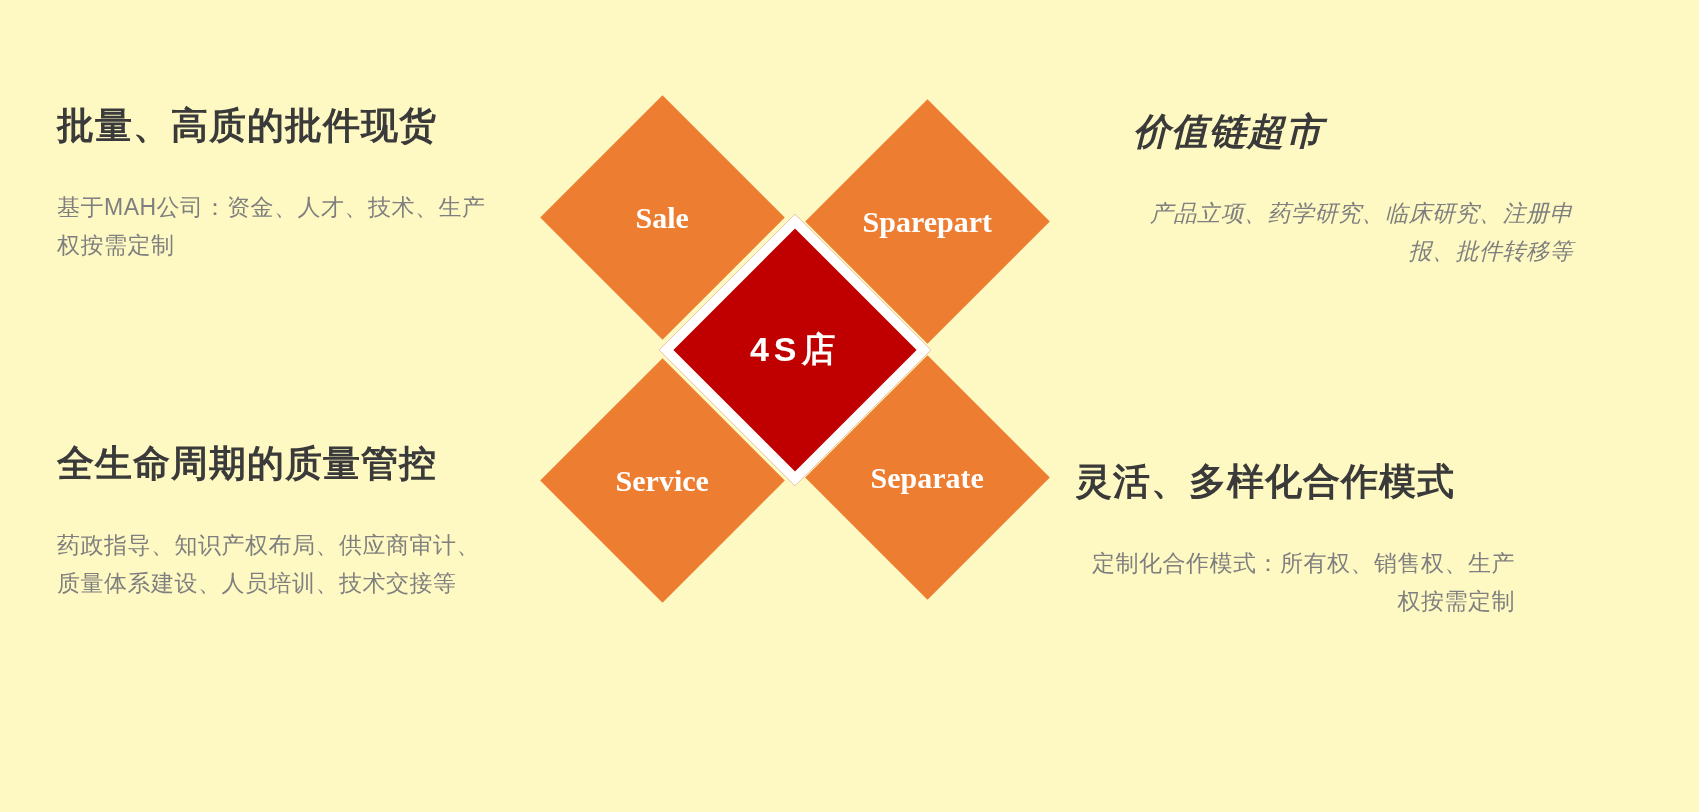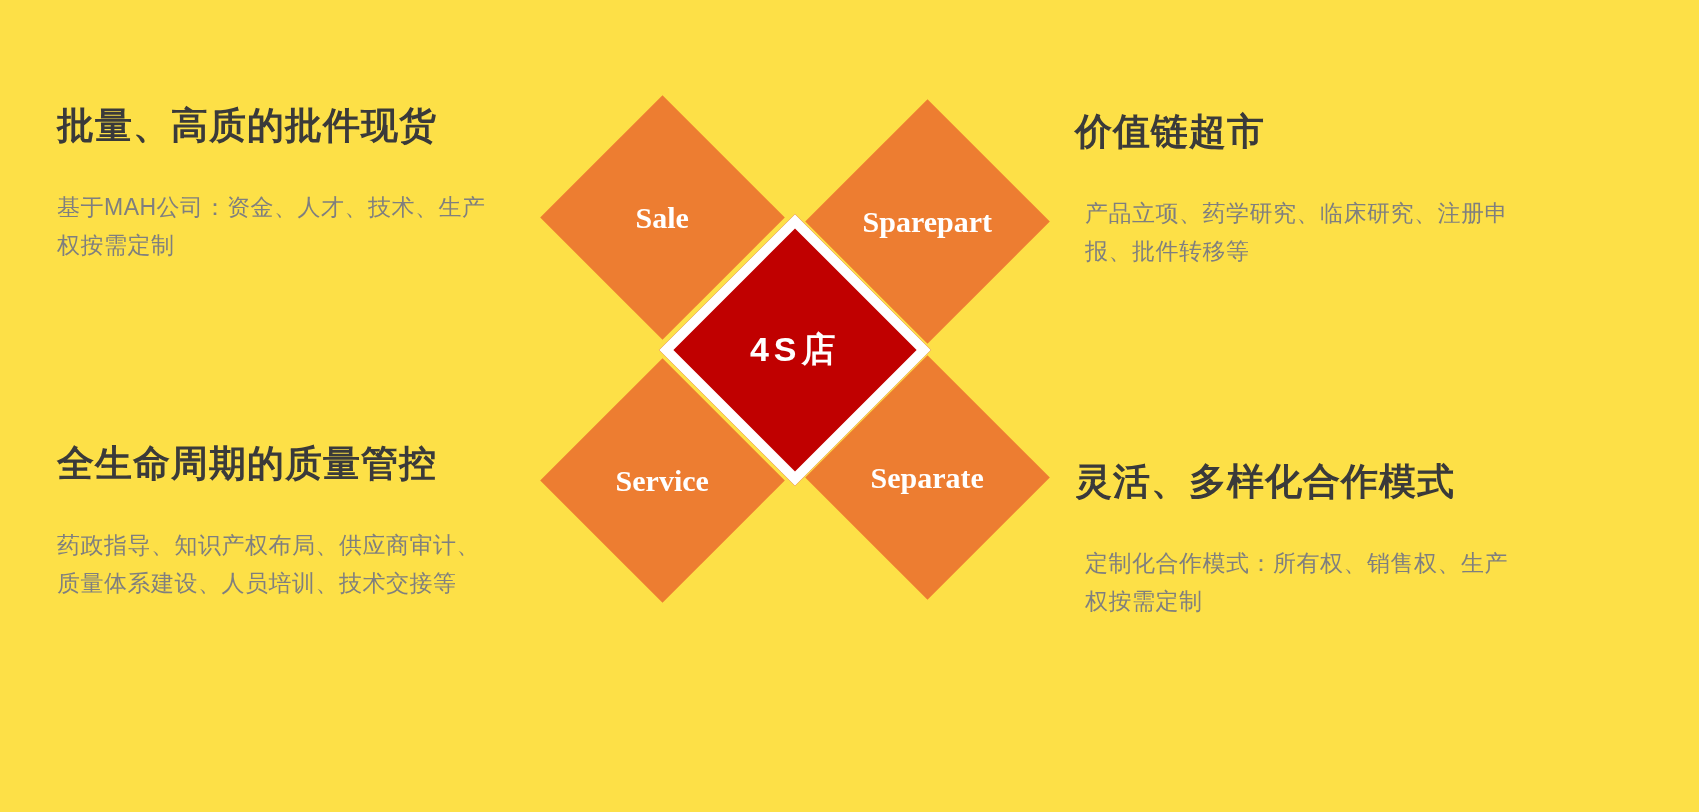--- a/index.html
+++ b/index.html
@@ -5,21 +5,21 @@
   html, body {
     margin: 0;
     padding: 0;
     background: #ffffff;
     font-family: "Liberation Sans", "DejaVu Sans", sans-serif;
   }
   .stage {
     position: relative;
     width: 1699px;
     height: 812px;
-    background: #fde047;
+    background: #fef9c3;
     overflow: hidden;
   }
 
   
   .diamond {
     position: absolute;
     width: 173px;
     height: 173px;
     transform: rotate(45deg);
     display: flex;
@@ -71,24 +71,24 @@
     white-space: nowrap;
   }
   .callout-body {
     margin: 40px 0 0 0;
     width: 430px;
     font-size: 23px;
     line-height: 38px;
     color: #7f7f7f;
     letter-spacing: 0.5px;
   }
-  .callout.right .callout-body { padding-left: 10px; }
+  .callout.right .callout-body { padding-left: 10px; text-align: right; }
 
   #callout-top-left     { left: 57px;   top: 104px; }
-  #callout-top-right    { left: 1075px; top: 110px; }
+  #callout-top-right    { left: 1133px; top: 110px; font-style: italic; }
   #callout-bottom-left  { left: 57px;   top: 442px; }
   #callout-bottom-right { left: 1075px; top: 460px; }
 </style>
 </head>
 <body>
 
 <div class="stage">
 
   <section class="callout left" id="callout-top-left">
     <h2 class="callout-title">批量、高质的批件现货</h2>

